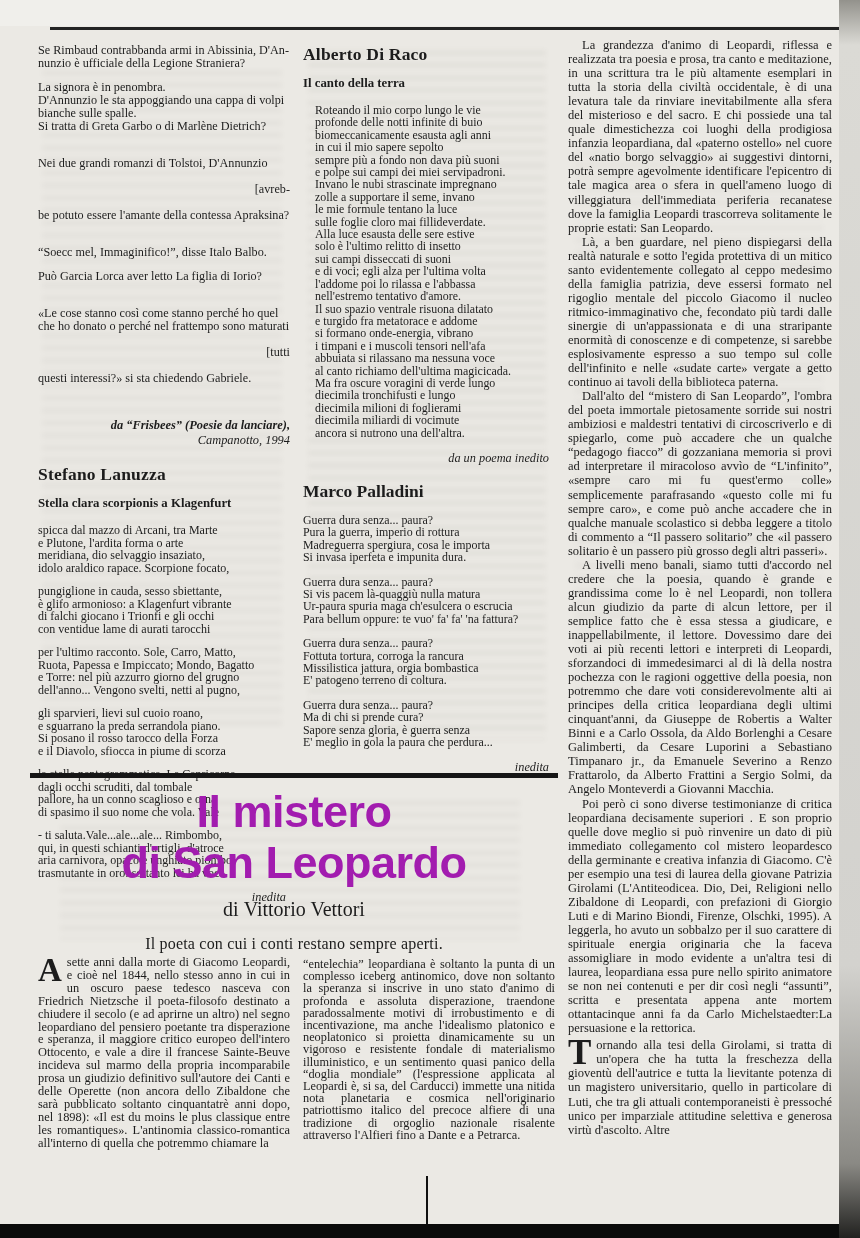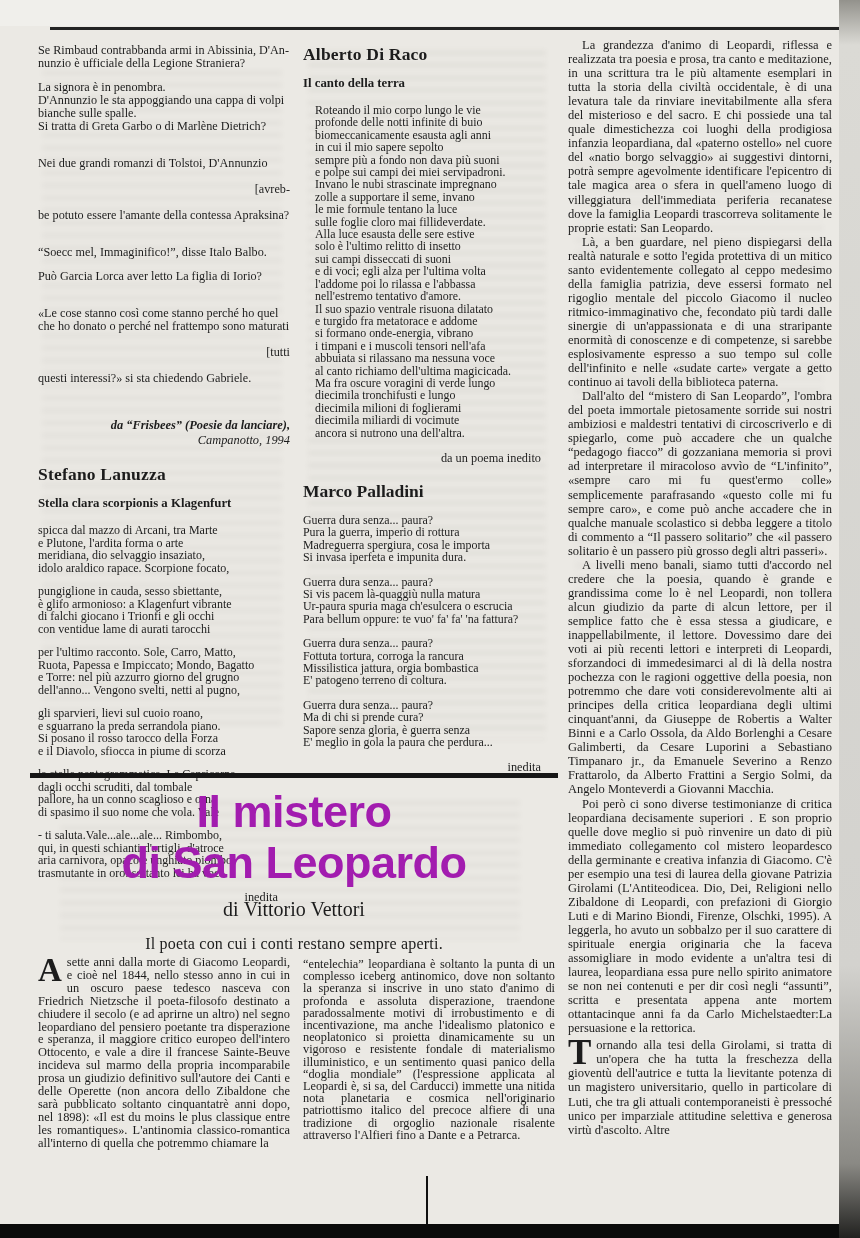--- a/index.html
+++ b/index.html
@@ -19,21 +19,21 @@
   .rline{text-align:right;}
   .attrib{text-align:right;font-style:italic;margin:20px 0 0;font-size:12.4px;line-height:14.5px;}
   .attrib .a1{display:block;font-weight:bold;}
   .attrib .a2{display:block;}
   h2.author{font-size:17.5px;font-weight:bold;margin:17px 0 11px;letter-spacing:.2px;}
   .col-mid h2.author{margin-top:0;}
   h3.ptitle{font-size:12.8px;font-weight:bold;margin:0 0 13px;}
   .col-left .poem-block .stanza{font-size:12px;line-height:12.5px;margin-bottom:11px;}
   .poem{white-space:pre-line;font-size:11.9px;line-height:12.4px;margin:12px;}
   .col-mid .stanza{font-size:11.9px;line-height:12.4px;margin-bottom:12px;}
-  .note{text-align:right;font-size:12.3px;margin:7px 12px 0;}
+  .note{text-align:right;font-style:italic;font-size:12.3px;margin:7px 4px 0;}
   h2.author-pal{font-size:17.5px;font-weight:bold;margin:15px 0 12px;}
   
   .col-right .rpara{font-size:12.5px;line-height:14.05px;text-align:justify;
                     text-indent:14px;margin:0;}
   .dropcap{float:left;font-weight:bold;padding:1px 5px 0 0;}
   .dc-t{font-size:35px;line-height:27px;}
   .dc-a{font-size:33px;line-height:26px;}
   .dropcap-p{text-indent:0 !important;margin-top:3px !important;}
   
   .feature-rule{position:absolute;left:30px;top:773px;width:528px;height:5px;background:#161616;}

